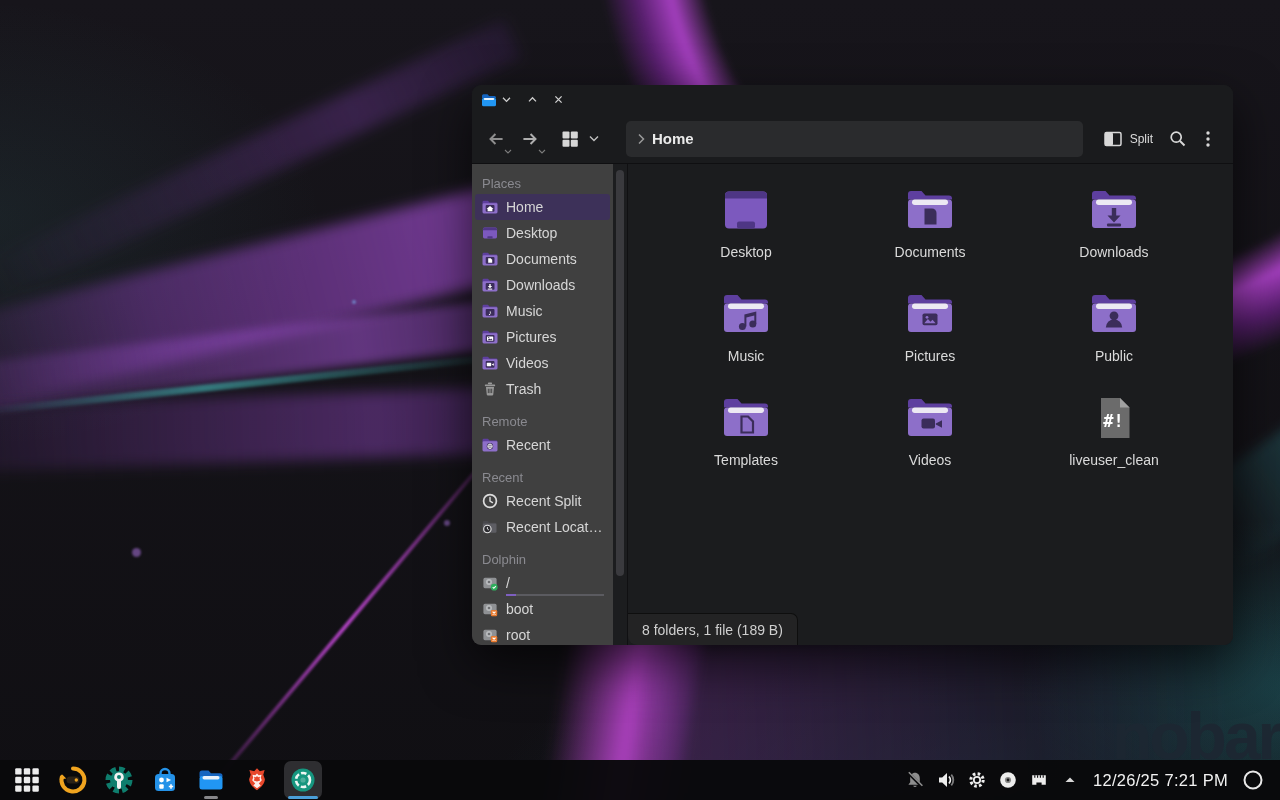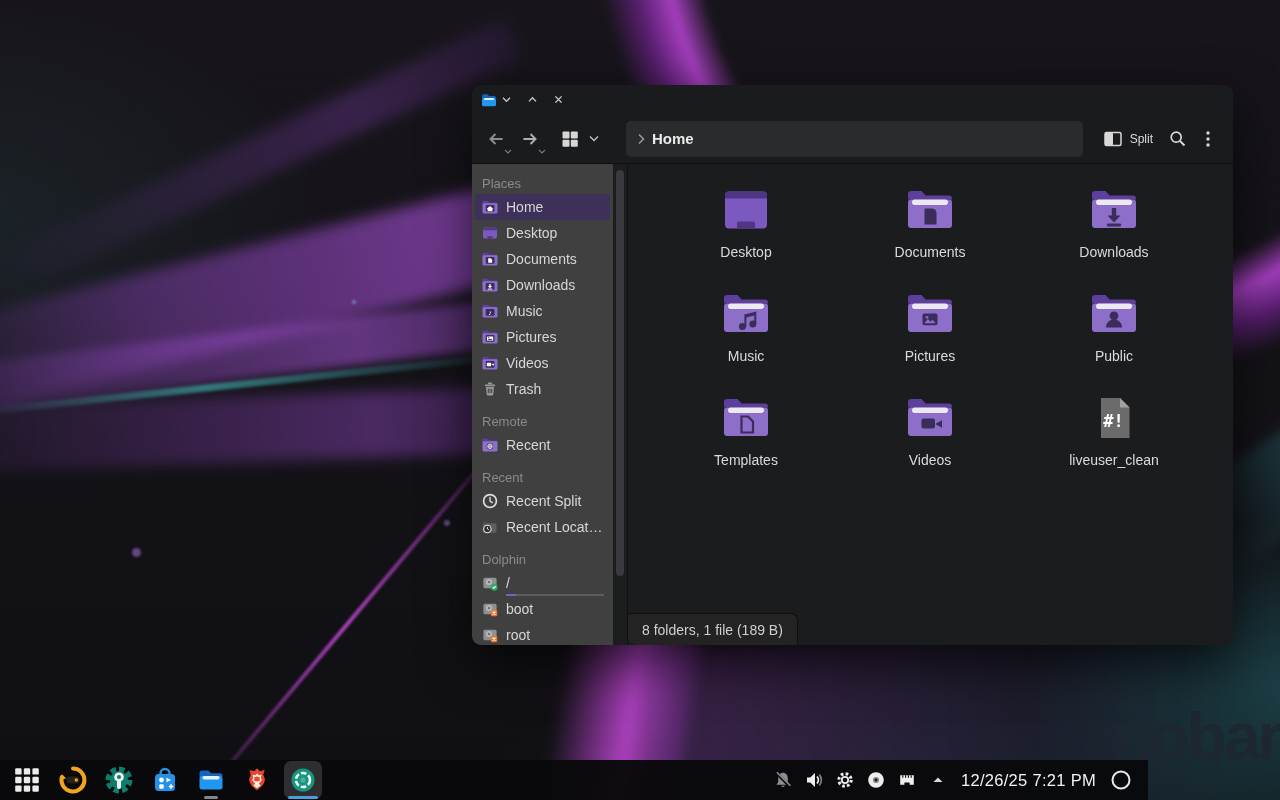--- a/index.html
+++ b/index.html
@@ -84,21 +84,21 @@
   .main{flex:1;background:#1b1c1e;position:relative;min-width:0;}
   .filegrid{display:grid;grid-template-columns:repeat(3,184px);padding:16px 0 0 26px;}
   .fcell{height:104px;display:flex;flex-direction:column;align-items:center;justify-content:flex-start;padding-top:2px;}
   .fcell .fi{width:56px;height:56px;display:flex;}
   .flabel{margin-top:6px;font-size:14px;color:#dadada;}
   .statusbar{position:absolute;left:0;bottom:0;height:32px;display:flex;align-items:center;padding:0 14px;
       background:#232324;border:1px solid #0e0e0e;border-left:none;border-bottom:none;border-radius:0 7px 0 9px;
       font-size:14px;color:#cfcfcf;}
 
   
-  .taskbar{position:absolute;left:0;bottom:0;width:1148px;height:40px;background:rgba(9,9,11,.97);
+  .taskbar{position:absolute;left:0;bottom:0;width:1280px;height:40px;background:rgba(9,9,11,.97);
       display:flex;align-items:center;padding:0 8px;}
   .tb-apps{display:flex;align-items:center;gap:8px;}
   .tb-app{position:relative;width:38px;height:38px;border-radius:7px;display:flex;align-items:center;justify-content:center;}
   .tb-app.active{background:#2e2e31;}
   .tb-ind{position:absolute;bottom:0;left:50%;transform:translateX(-50%);height:3px;border-radius:2px;}
   .tb-ind.open{width:14px;background:#86868a;}
   .tb-ind.active{width:30px;background:#4a9fd8;}
   .tb-right{margin-left:auto;display:flex;align-items:center;}
   .tray{display:flex;align-items:center;gap:5px;}
   .tray-ic{width:26px;height:26px;display:flex;align-items:center;justify-content:center;}

